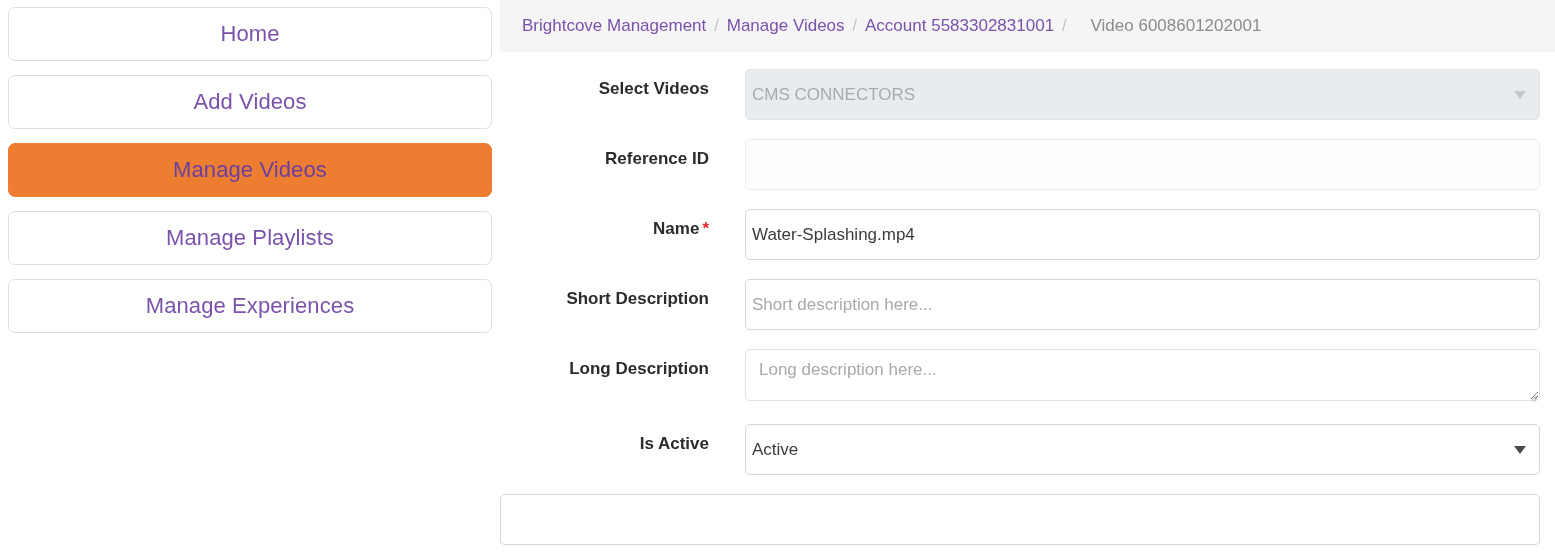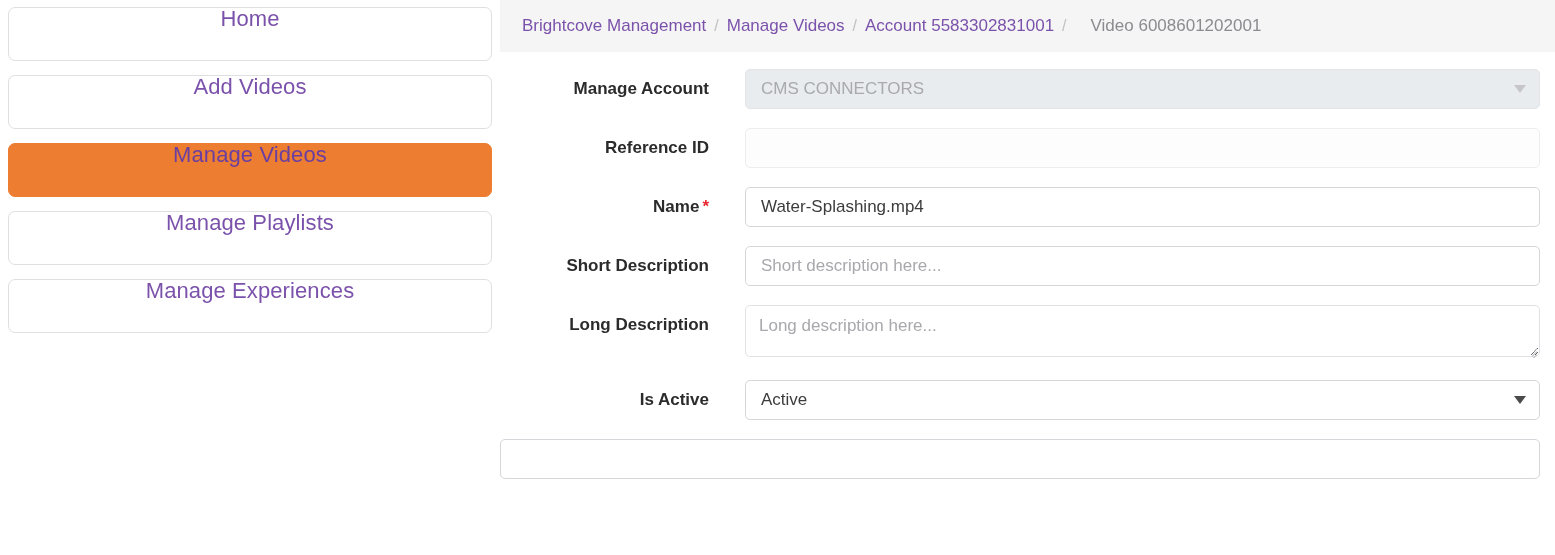--- a/index.html
+++ b/index.html
@@ -22,20 +22,21 @@
   }
 
   
   .sidebar {
     width: 500px;
     flex: 0 0 500px;
     padding: 7px 8px 0 8px;
   }
   .nav-item {
     display: flex;
+    align-items: center;
     justify-content: center;
     height: 54px;
     margin-bottom: 14px;
     border: 1px solid #dfdfe1;
     border-radius: 7px;
     background: #ffffff;
     color: #7b52ab;
     font-size: 22px;
     line-height: 1;
     letter-spacing: 0.1px;
@@ -101,28 +102,28 @@
     color: #2b2b2b;
     line-height: 40px;
     white-space: nowrap;
   }
   .req { color: #e8262f; font-weight: bold; margin-left: 3px; }
 
   .control { flex: 1 1 auto; position: relative; }
 
   .field {
     width: 100%;
-    height: 40px;
+    height: 51px;
     border: 1px solid #d6d6da;
     border-radius: 5px;
     background: #ffffff;
     font-family: "Liberation Sans", sans-serif;
     font-size: 17px;
     color: #3c3c3c;
-    padding: 0 15px;
+    padding: 0 6px;
     outline: none;
   }
   .field::placeholder { color: #a8a8ad; }
   .field.faded {
     border-color: #ededf0;
     background: #fdfdfd;
   }
   .field.disabled {
     background: #e9ecef;
     border-color: #e3e4e7;
@@ -203,21 +204,21 @@
       <a class="crumb">Manage Videos</a>
       <span class="crumb-sep">/</span>
       <a class="crumb">Account 5583302831001</a>
       <span class="crumb-sep">/</span>
       <span class="crumb current">Video 6008601202001</span>
     </div>
 
     <div class="form">
 
       <div class="form-row">
-        <div class="label">Manage Account</div>
+        <div class="label">Select Videos</div>
         <div class="control select-wrap">
           <input class="field disabled" disabled="" value="CMS CONNECTORS" style="">
           <span class="select-arrow muted"></span>
         </div>
       </div>
 
       <div class="form-row">
         <div class="label">Reference ID</div>
         <div class="control">
           <input class="field faded" value="" style="">

